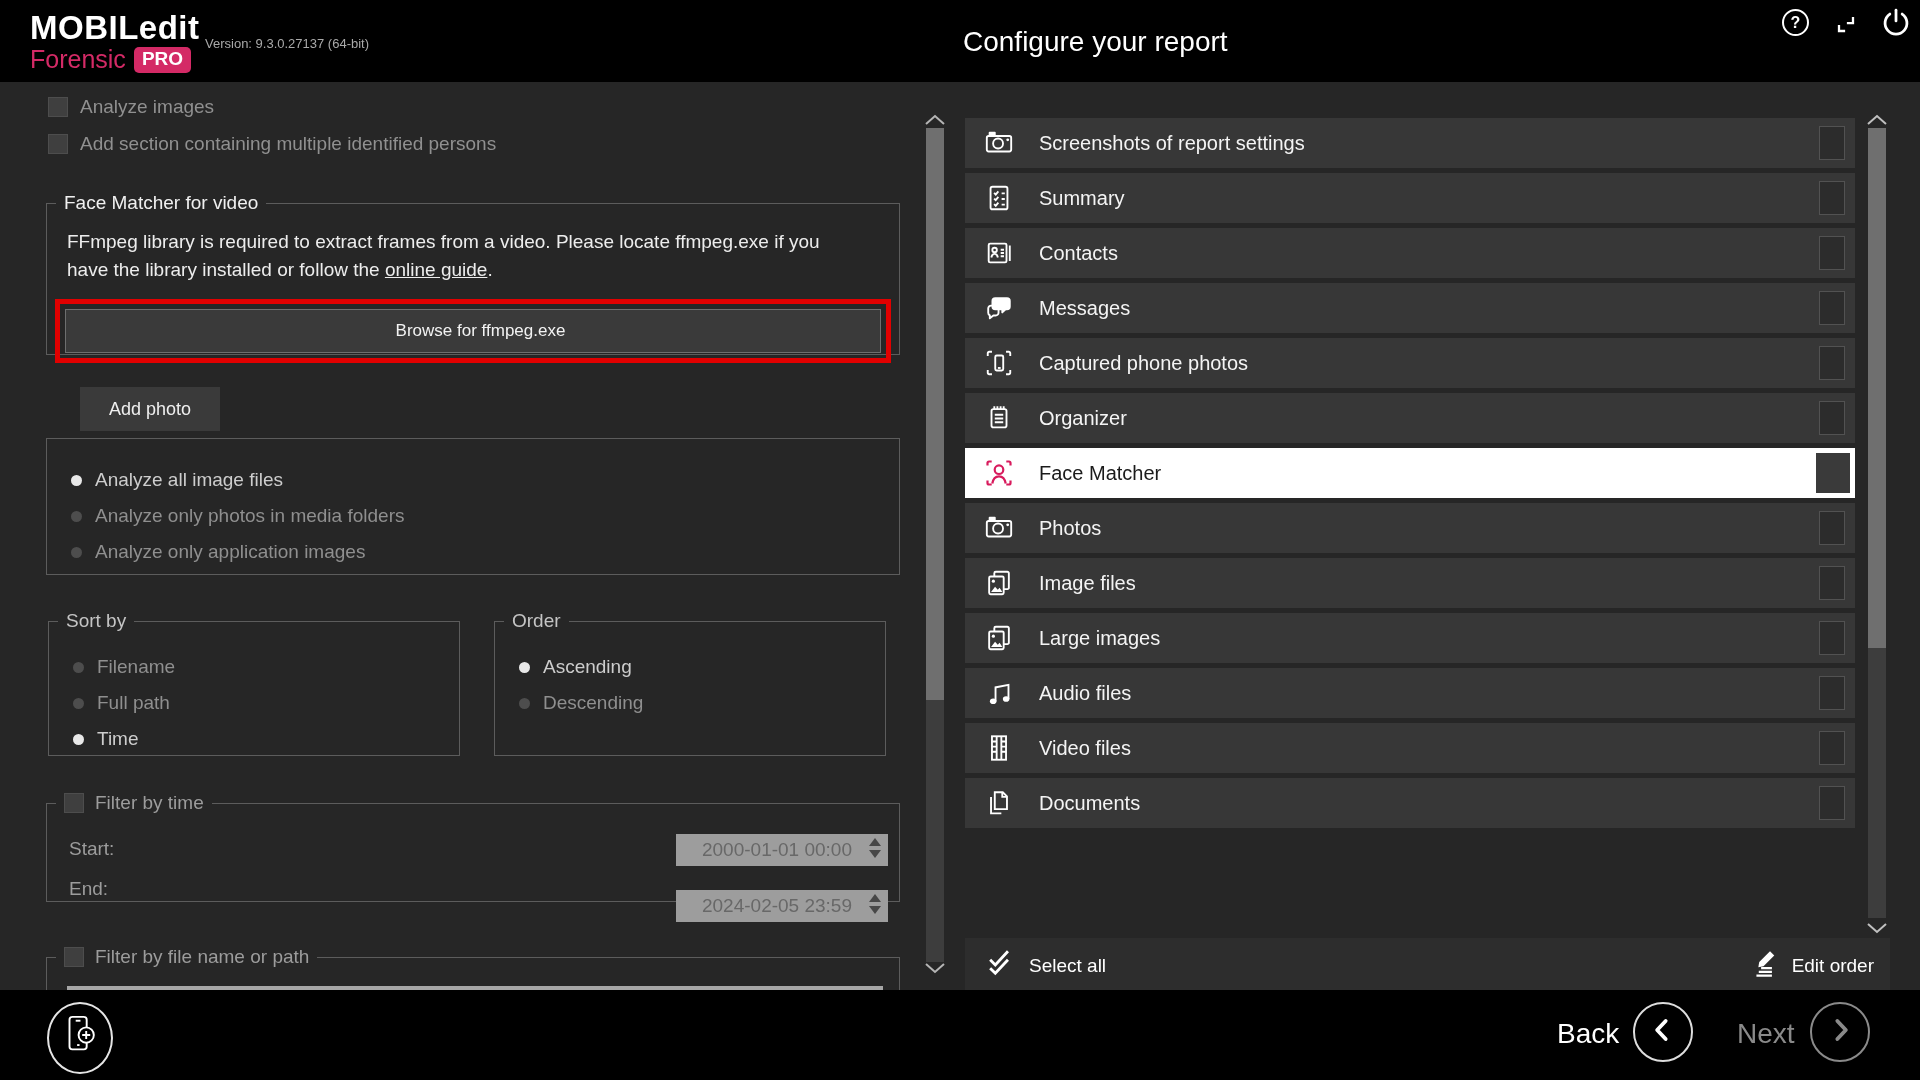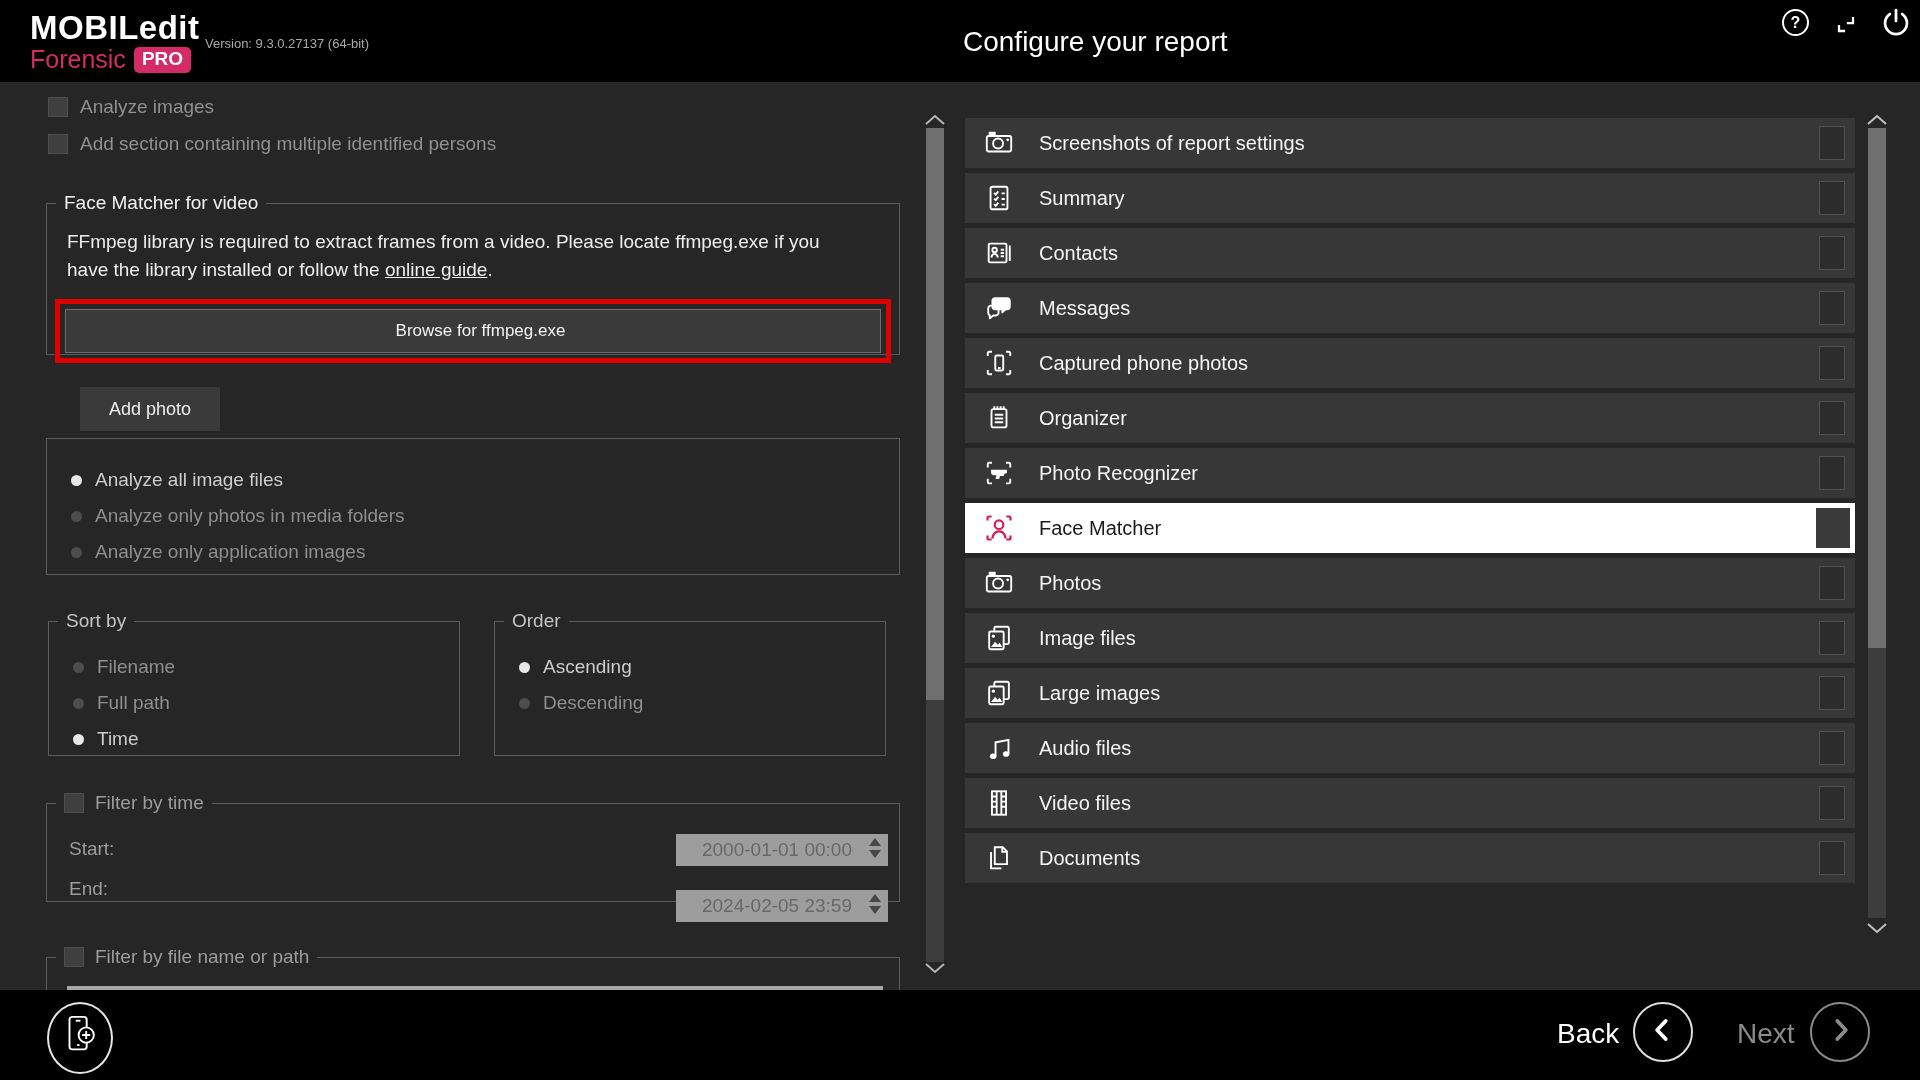--- a/index.html
+++ b/index.html
@@ -343,32 +343,20 @@
               <g fill="none" stroke="currentColor" stroke-width="2">
                 <rect x="8" y="6.5" width="16" height="19.5" rx="2"></rect>
                 <path d="M11 6.5V3.5M14.3 6.5V3.5M17.7 6.5V3.5M21 6.5V3.5"></path>
                 <path d="M11.5 12.5h9M11.5 16.5h9M11.5 20.5h9"></path>
               </g>
             </svg>
           </span>
           <span class="rlabel2">Organizer</span>
           <span class="rcb"></span>
         </div>
-        <div class="rrow">
-          <span class="ricon">
-            <svg viewBox="0 0 32 32" width="30" height="30">
-              <g fill="none" stroke="currentColor" stroke-width="2">
-                <path d="M4 10V6.5A1.5 1.5 0 0 1 5.5 5h3M23.5 5h3A1.5 1.5 0 0 1 28 6.5V10M28 22v3.5a1.5 1.5 0 0 1-1.5 1.5h-3M8.5 27h-3A1.5 1.5 0 0 1 4 25.5V22"></path>
-                <path fill="currentColor" stroke="none" d="M7.5 12.5h17v3.6l-2.6.7-1 2.4h-3.8l-1 3.3h-3.9l1.2-4.2h-2.9a3 3 0 0 1-3-3z"></path>
-              </g>
-            </svg>
-          </span>
-          <span class="rlabel2">Photo Recognizer</span>
-          <span class="rcb"></span>
-        </div>
         <div class="rrow selected">
           <span class="ricon">
             <svg viewBox="0 0 32 32" width="32" height="32">
               <g fill="none" stroke="currentColor" stroke-width="2.2">
                 <path d="M4.5 8.5V6A1.5 1.5 0 0 1 6 4.5h2.7M23.3 4.5H26A1.5 1.5 0 0 1 27.5 6v2.5M27.5 23.5V26a1.5 1.5 0 0 1-1.5 1.5h-2.7M8.7 27.5H6A1.5 1.5 0 0 1 4.5 26v-2.5"></path>
                 <circle cx="16" cy="12.7" r="4.3"></circle>
                 <path d="M9.3 26.5c.9-5.3 3.5-7.2 6.7-7.2s5.8 1.9 6.7 7.2"></path>
               </g>
             </svg>
           </span>
@@ -467,20 +455,42 @@
       <div class="sb-track">
         <div class="sb-thumb"></div>
       </div>
       <div class="sb-chev" style="bottom:0;">
         <svg width="22" height="12" viewBox="0 0 22 12" fill="none" stroke="#c0c0c0" stroke-width="2">
             <path d="M2 2l9 8 9-8"></path>
           </svg>
       </div>
     </div>
 
+    <div id="selbar">
+      <div class="barbtn" id="btn-selall">
+        <span>
+          <svg width="30" height="30" viewBox="0 0 32 32" fill="none" stroke="#fff" stroke-width="3">
+              <path d="M5.5 12.5l5.5 5.5L24.5 3.5"></path>
+              <path d="M5.5 21.5l5.5 5.5L24.5 12.5"></path>
+            </svg>
+        </span>
+        <span>Select all</span>
+      </div>
+      <div class="barbtn" id="btn-editorder">
+        <span>
+          <svg width="30" height="30" viewBox="0 0 32 32">
+              <g stroke="#fff" stroke-width="2.4" fill="none">
+                <path fill="#fff" stroke="none" d="M23.5 3.5l4.5 4.5-11.5 11.5-5.5 1 1-5.5z"></path>
+                <path d="M14 21.5h11.5M11.5 25.5h14M9 29.5h16.5"></path>
+              </g>
+            </svg>
+        </span>
+        <span>Edit order</span>
+      </div>
+    </div>
   </div>
 
   <div class="ftr">
     <div id="addphone">
       <span>
         <svg width="42" height="48" viewBox="0 0 44 48" fill="none" stroke="#fff" stroke-width="2">
             <rect x="11" y="4" width="18" height="34" rx="3"></rect>
             <path d="M17.5 8h5"></path>
             <path d="M19 33.5h2.5"></path>
             <circle cx="28.5" cy="23" r="8" fill="#000"></circle>

